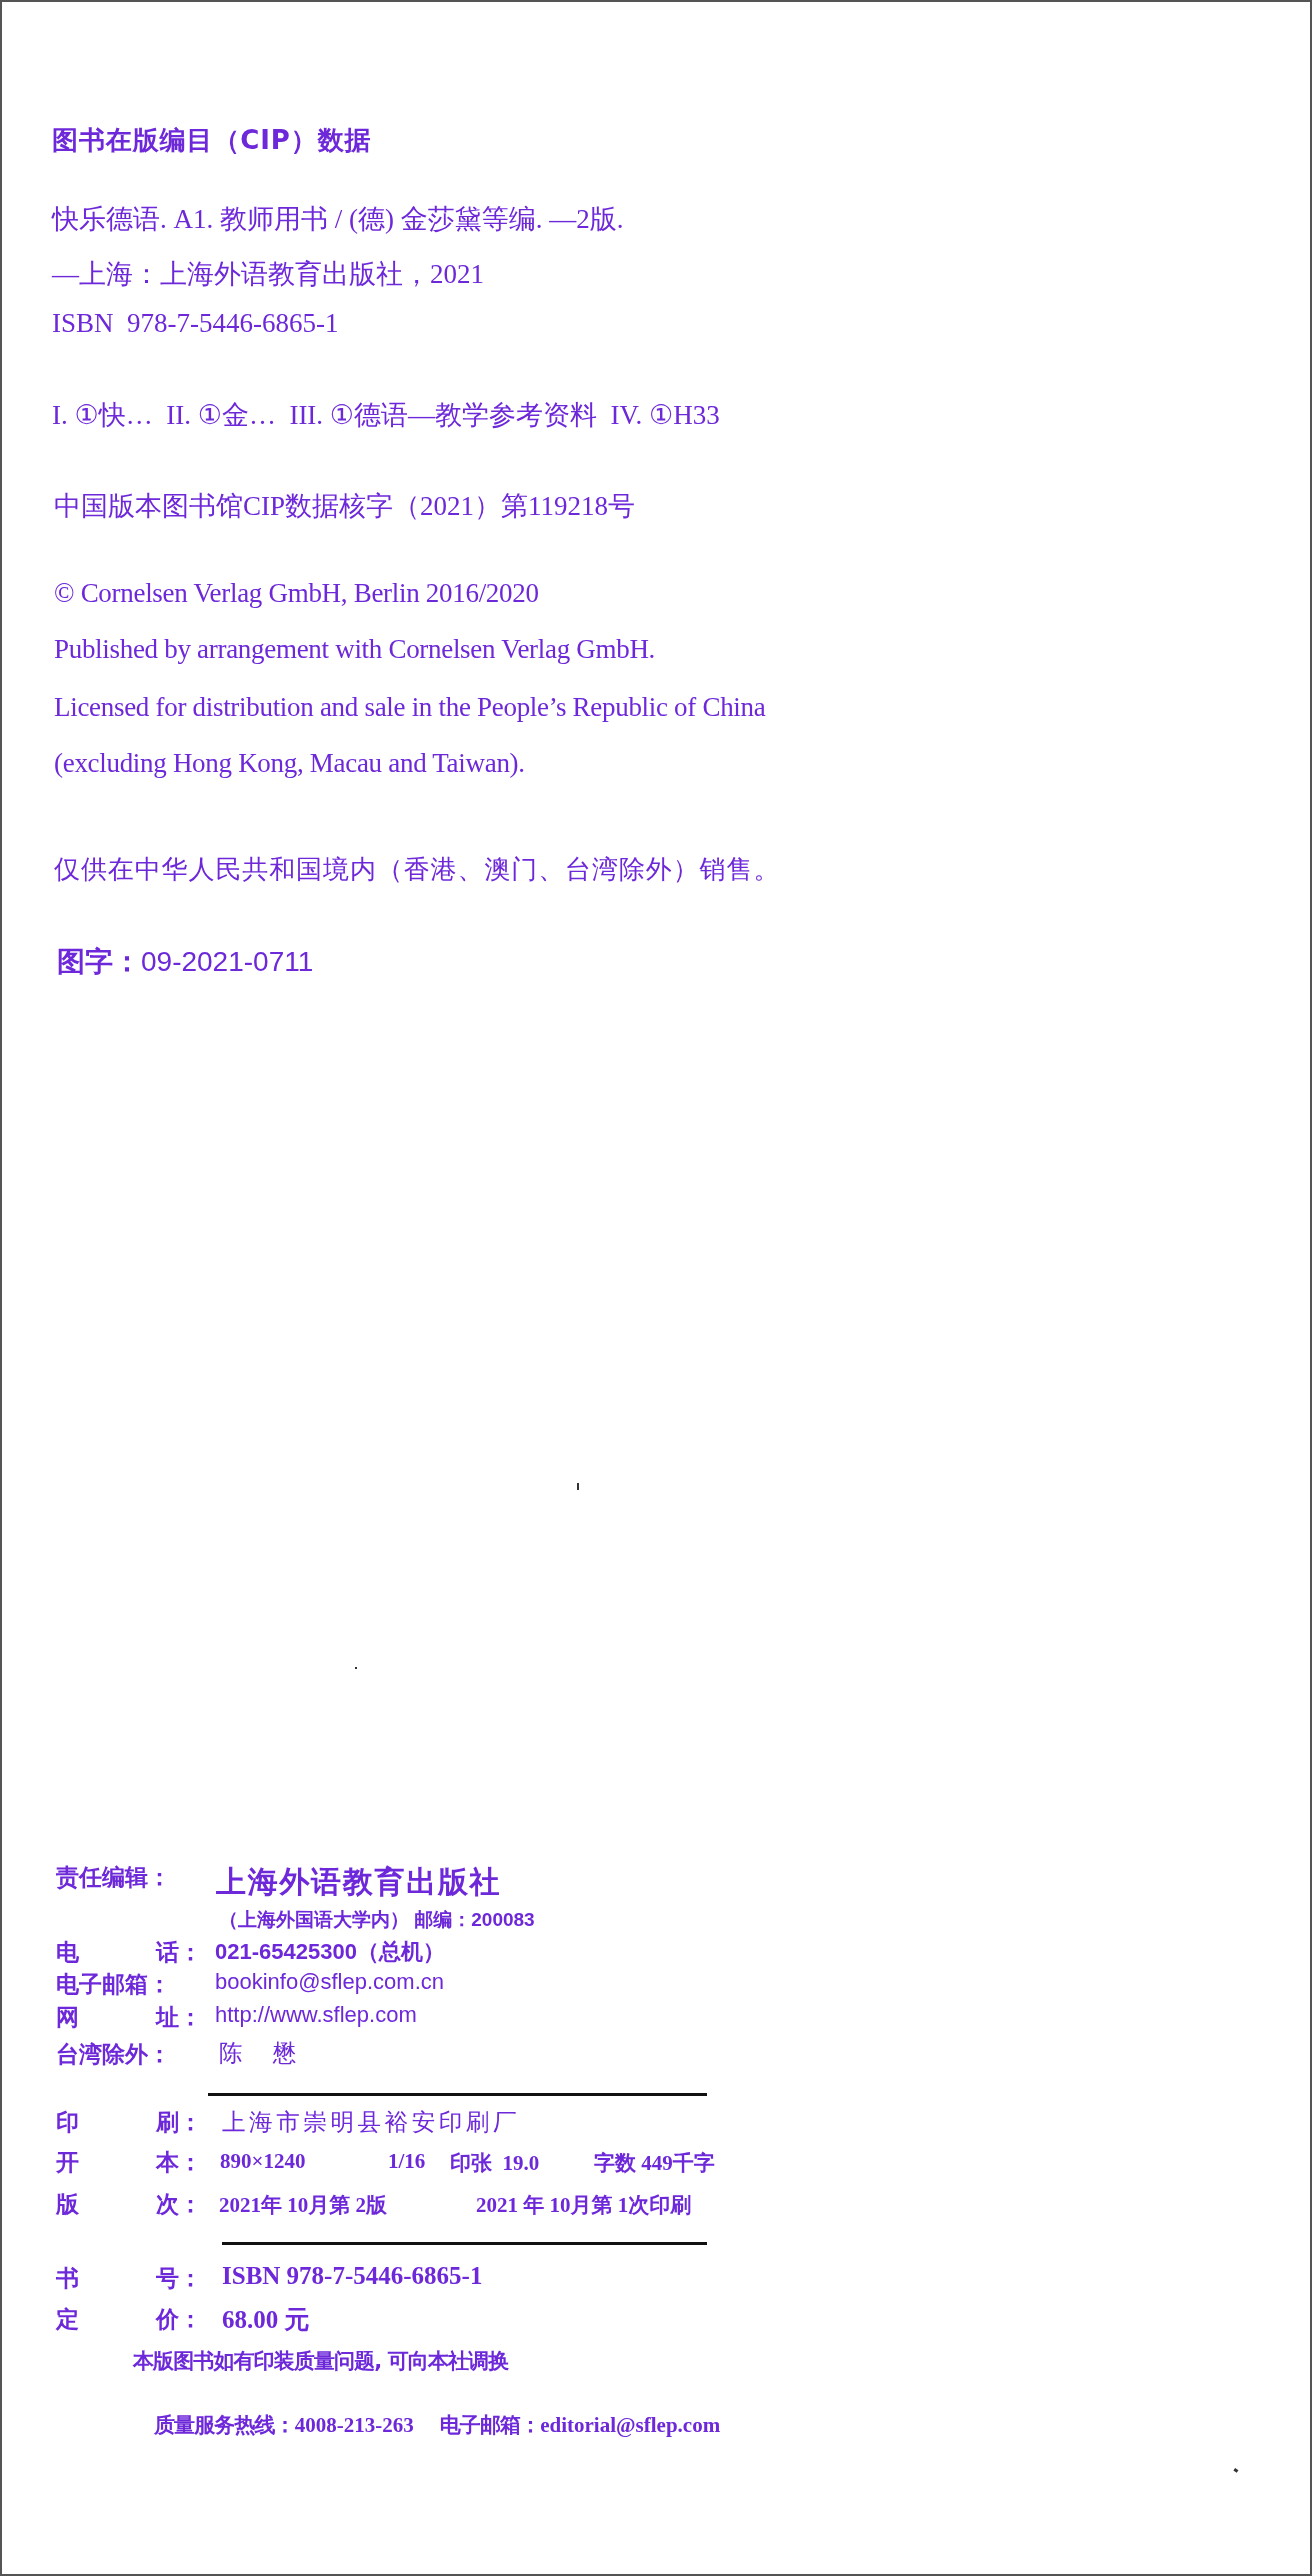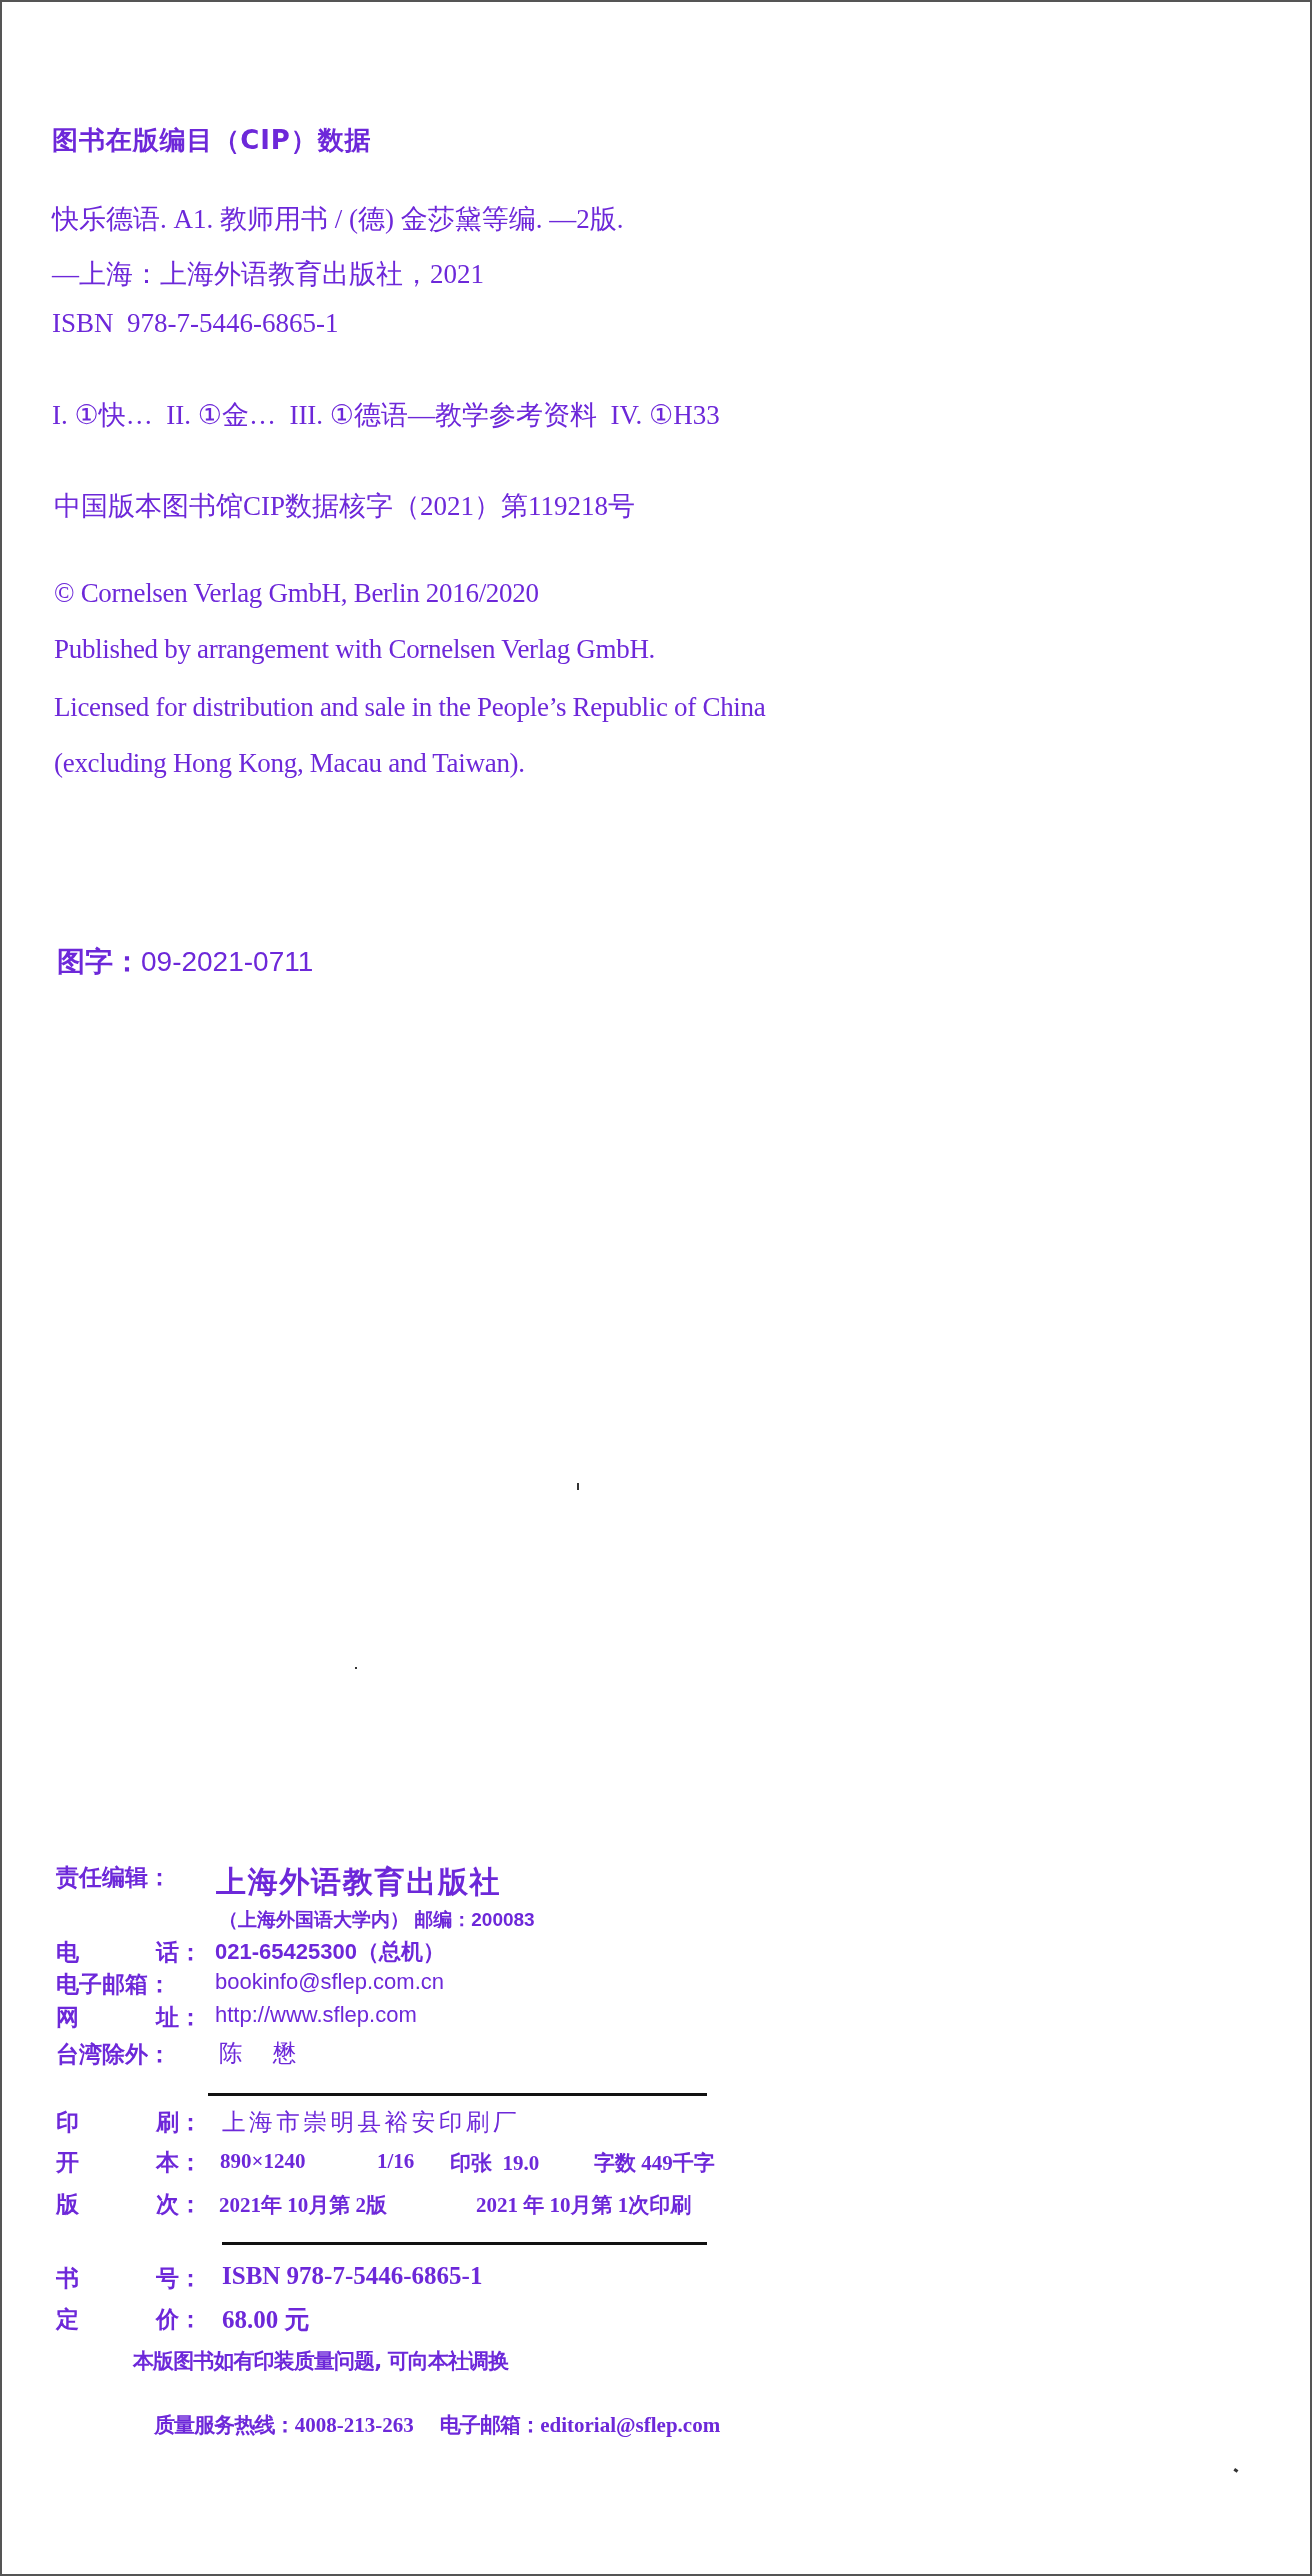--- a/index.html
+++ b/index.html
@@ -33,20 +33,21 @@
   <div class="line cip-body" style="left:50px; top:199px;">快乐德语. A1. 教师用书 / (德) 金莎黛等编. —2版.</div>
   <div class="line cip-body" style="left:50px; top:254px;">—上海：上海外语教育出版社，2021</div>
   <div class="line cip-body" style="left:50px; top:306px;">ISBN  978-7-5446-6865-1</div>
   <div class="line cip-body" style="left:50px; top:395px;">I. ①快…  II. ①金…  III. ①德语—教学参考资料  IV. ①H33</div>
   <div class="line cip-body" style="left:52px; top:486px;">中国版本图书馆CIP数据核字（2021）第119218号</div>
 
   <div class="line copy-body" style="left:52px; top:576px;">© Cornelsen Verlag GmbH, Berlin 2016/2020</div>
   <div class="line copy-body" style="left:52px; top:632px;">Published by arrangement with Cornelsen Verlag GmbH.</div>
   <div class="line copy-body" style="left:52px; top:690px;">Licensed for distribution and sale in the People’s Republic of China</div>
   <div class="line copy-body" style="left:52px; top:746px;">(excluding Hong Kong, Macau and Taiwan).</div>
+  <div class="line cn-body" style="left:52px; top:850px;">仅供在中华人民共和国境内（香港、澳门、台湾除外）销售。</div>
   <div class="line tuzi" style="left:55px; top:941px;"><span>图字：</span><span style="font-weight:normal;">09-2021-0711</span></div>
 
   <div class="speck" style="left:575px; top:1481px; width:1.7px; height:7px;"></div>
   <div class="speck" style="left:353px; top:1665px; width:1.7px; height:1.7px;"></div>
   <div class="speck" style="left:1232px; top:2467px; width:4.4px; height:2.6px; transform:rotate(35deg);"></div>
 
   <div class="line col-label" style="left:54px; top:1860px;">责任编辑：</div>
   <div class="line publisher-name" style="left:214px; top:1860px;">上海外语教育出版社</div>
   <div class="line col-val" style="left:217px; top:1905px; font-size:19px; font-weight:bold;">（上海外国语大学内） 邮编：200083</div>
 
@@ -66,21 +67,21 @@
 
   <div class="rule" style="left:206px; top:2091px; width:499px;"></div>
 
   <div class="line col-label" style="left:54px; top:2105px;">印</div>
   <div class="line col-label" style="left:154px; top:2105px;">刷：</div>
   <div class="line col-val" style="left:220px; top:2104px; font-size:23.6px; letter-spacing:3.5px;">上海市崇明县裕安印刷厂</div>
 
   <div class="line col-label" style="left:54px; top:2145px;">开</div>
   <div class="line col-label" style="left:154px; top:2145px;">本：</div>
   <div class="line col-val-serif" style="left:218px; top:2147px;">890×1240</div>
-  <div class="line col-val-serif" style="left:375px; top:2147px;">1/16</div>
+  <div class="line col-val-serif" style="left:386px; top:2147px;">1/16</div>
   <div class="line col-val-serif" style="left:448px; top:2147px;">印张  19.0</div>
   <div class="line col-val-serif" style="left:592px; top:2147px;">字数 449千字</div>
 
   <div class="line col-label" style="left:54px; top:2187px;">版</div>
   <div class="line col-label" style="left:154px; top:2187px;">次：</div>
   <div class="line col-val-serif" style="left:217px; top:2189px;">2021年 10月第 2版</div>
   <div class="line col-val-serif" style="left:474px; top:2189px;">2021 年 10月第 1次印刷</div>
 
   <div class="rule" style="left:220px; top:2240px; width:485px;"></div>
 

